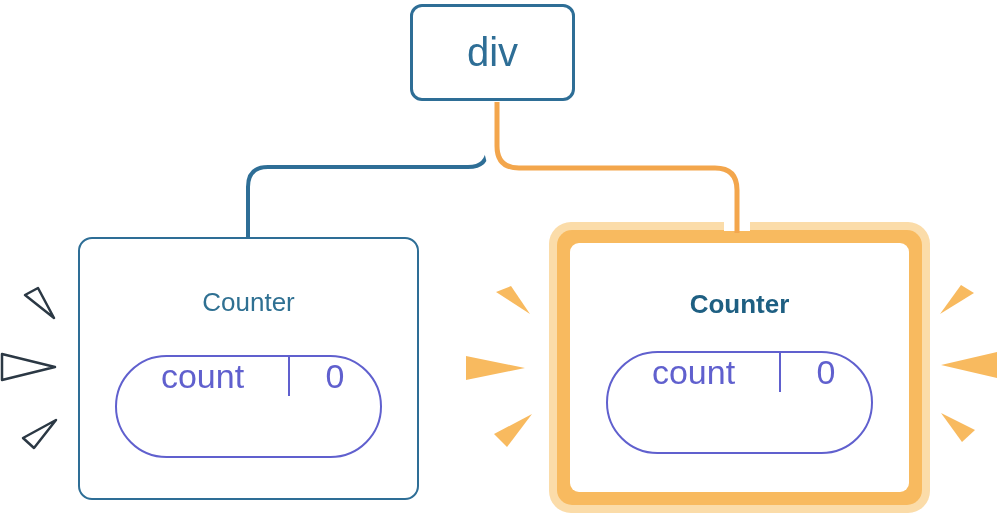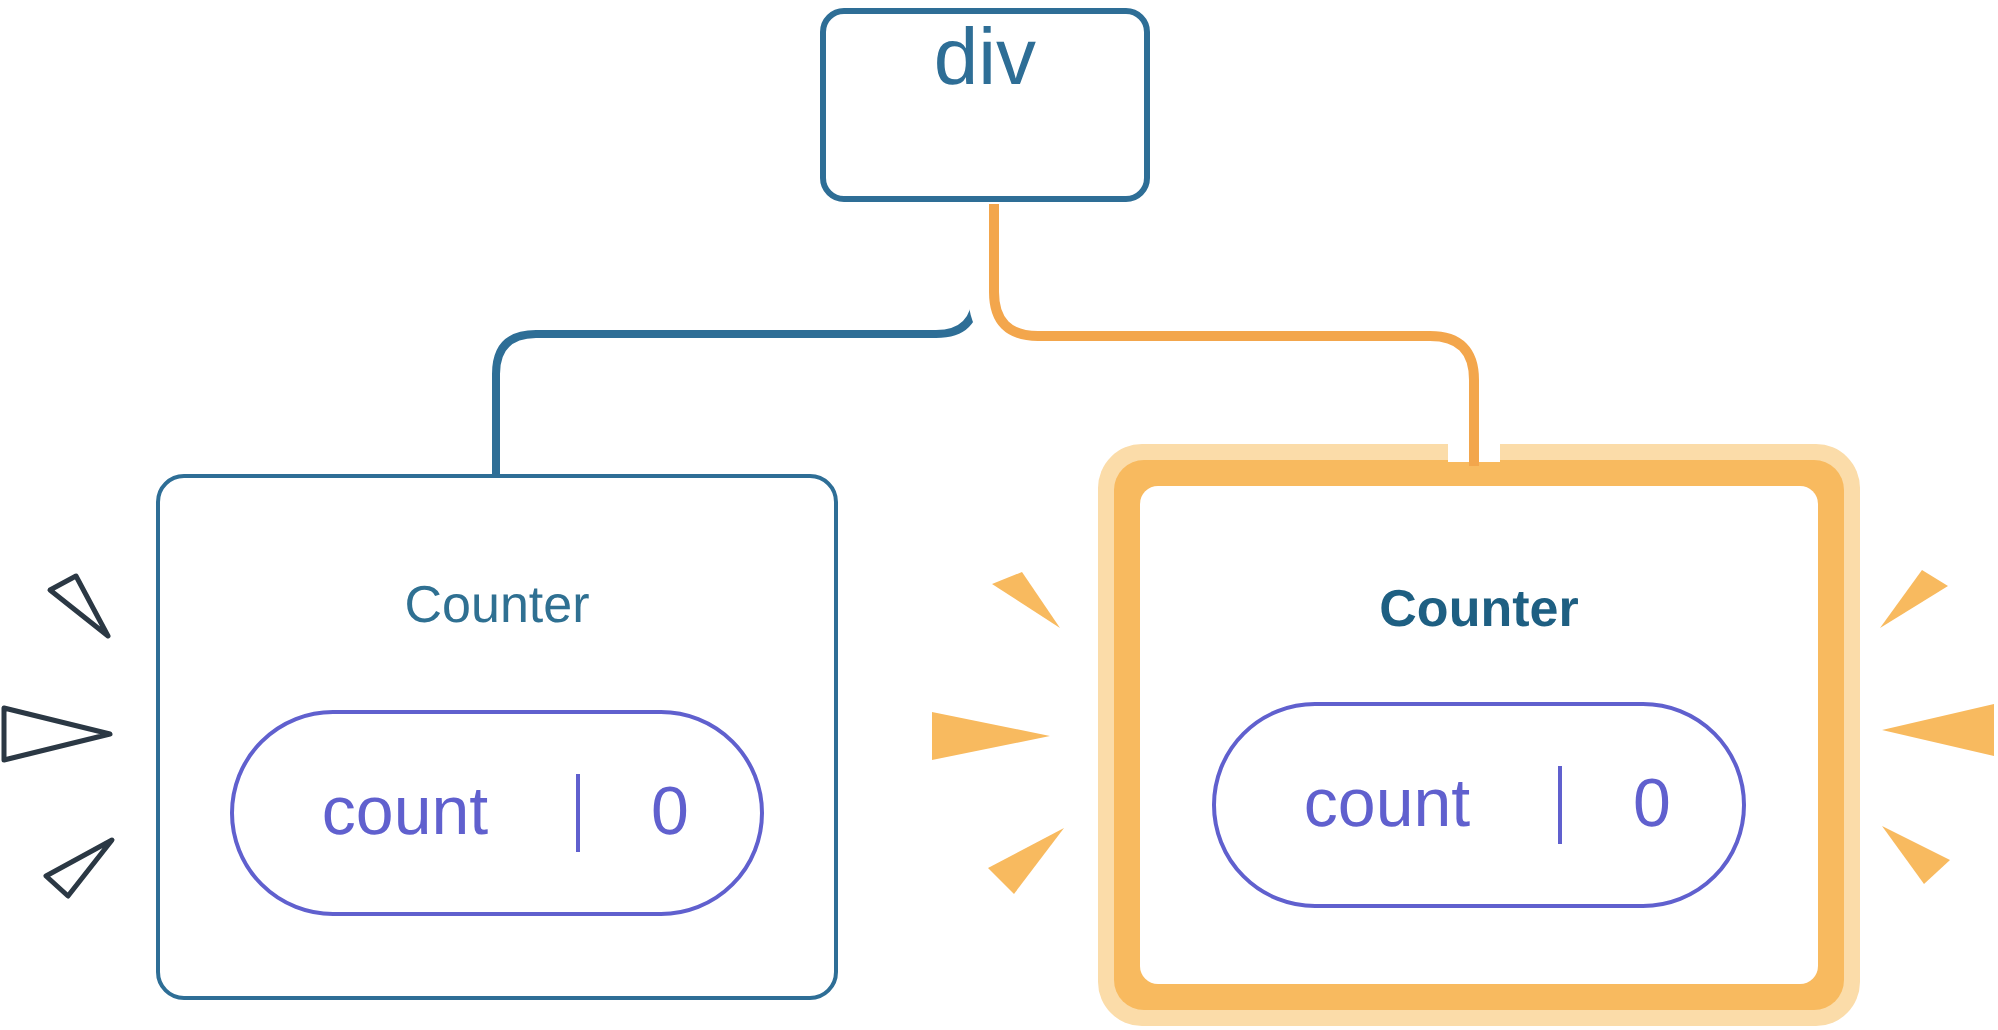--- a/index.html
+++ b/index.html
@@ -13,41 +13,41 @@
   .layer-connectors{
     position:absolute;left:0;top:0;width:999px;height:515px;
     z-index:3;pointer-events:none;
   }
   .node{position:absolute;box-sizing:border-box;background:#fff;}
 
   
   .root-node{
     left:410px;top:4px;width:165px;height:97px;
     border:3.5px solid #2E6E96;border-radius:12px;
-    display:flex;align-items:flex-start;justify-content:center;
+    display:flex;align-items:center;justify-content:center;
     font-size:40px;font-weight:500;color:#2E6E96;
     z-index:4;
   }
 
   
   .left-node{
     left:78px;top:237px;width:341px;height:263px;
     border:2.5px solid #2E6E96;border-radius:14px;
     display:flex;flex-direction:column;align-items:center;
     padding-top:42px;gap:32px;
     z-index:2;
   }
   .counter-title{font-size:26px;font-weight:500;color:#2F7092;line-height:42px;}
   .counter-title.bold{font-weight:700;color:#1E5F82;}
 
   
   .pill{
     width:267px;height:103px;box-sizing:border-box;
     border:2px solid #6060CE;border-radius:52px;
-    display:flex;flex-direction:row;align-items:center;
+    display:flex;flex-direction:row;align-items:flex-start;
     background:#fff;color:#6060CE;font-size:34px;
   }
   .pill .seg-key{
     flex:0 0 171px;display:flex;align-items:center;justify-content:center;
     border-right:2px solid #6060CE;
   }
   .pill .seg-val{
     flex:1;display:flex;align-items:center;justify-content:center;
   }
 

